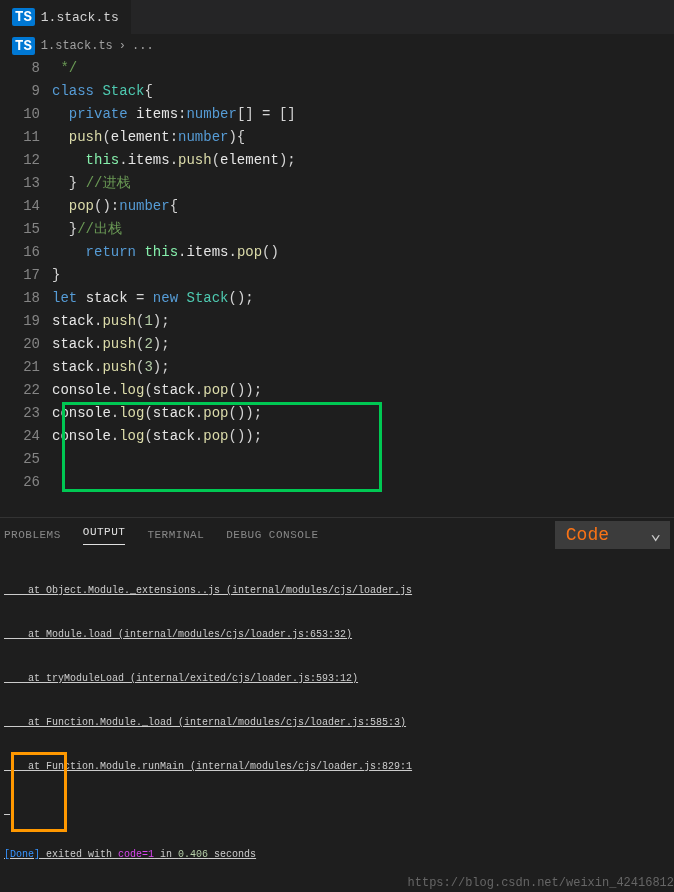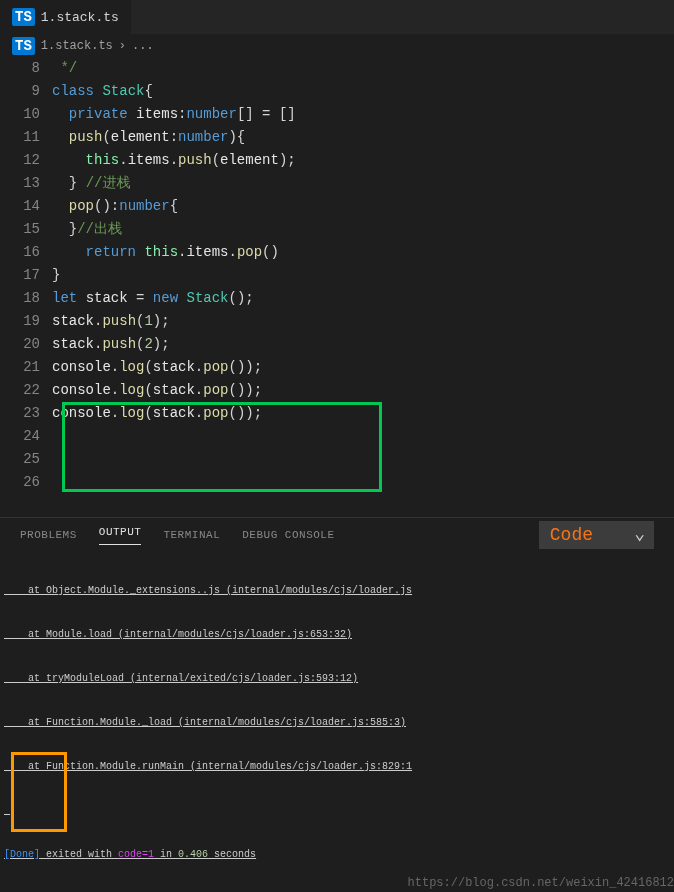--- a/index.html
+++ b/index.html
@@ -71,21 +71,21 @@
   top: 345px;
   width: 320px;
   height: 90px;
   pointer-events: none;
 }
 .panel-tabs {
   height: 35px;
   display: flex;
   align-items: center;
   border-top: 1px solid #333;
-  padding: 0 20px;
+  padding: 0 4px;
   gap: 22px;
   font-size: 11px;
 }
 .ptab { color: #888; cursor: pointer; letter-spacing: 0.5px; }
 .ptab.active { color: #e0e0e0; border-bottom: 1px solid #e0e0e0; padding-bottom: 6px; }
 .panel-select {
   margin-left: auto;
   background: #3c3c3c;
   border: 1px solid #3c3c3c;
   color: #f97316;
@@ -187,20 +187,21 @@
       <div class="code-line">  <span class="fn">push</span><span class="pun">(</span><span class="var">element</span><span class="pun">:</span><span class="kw">number</span><span class="pun">){</span></div>
       <div class="code-line">    <span class="this">this</span><span class="pun">.</span><span class="var">items</span><span class="pun">.</span><span class="fn">push</span><span class="pun">(</span><span class="var">element</span><span class="pun">);</span></div>
       <div class="code-line">  <span class="pun">} </span><span class="cmt">//进栈</span></div>
       <div class="code-line">  <span class="fn">pop</span><span class="pun">():</span><span class="kw">number</span><span class="pun">{</span></div>
       <div class="code-line">  <span class="pun">}</span><span class="cmt">//出栈</span></div>
       <div class="code-line">    <span class="kw">return</span> <span class="this">this</span><span class="pun">.</span><span class="var">items</span><span class="pun">.</span><span class="fn">pop</span><span class="pun">()</span></div>
       <div class="code-line"><span class="pun">}</span></div>
       <div class="code-line"><span class="kw">let</span> <span class="var">stack</span><span class="pun"> = </span><span class="kw">new</span> <span class="cls">Stack</span><span class="pun">();</span></div>
       <div class="code-line"><span class="var">stack</span><span class="pun">.</span><span class="fn">push</span><span class="pun">(</span><span class="num">1</span><span class="pun">);</span></div>
       <div class="code-line"><span class="var">stack</span><span class="pun">.</span><span class="fn">push</span><span class="pun">(</span><span class="num">2</span><span class="pun">);</span></div>
+      <div class="code-line"><span class="var">stack</span><span class="pun">.</span><span class="fn">push</span><span class="pun">(</span><span class="num">3</span><span class="pun">);</span></div>
       <div class="code-line"><span class="var">console</span><span class="pun">.</span><span class="fn">log</span><span class="pun">(</span><span class="var">stack</span><span class="pun">.</span><span class="fn">pop</span><span class="pun">());</span></div>
       <div class="code-line"><span class="var">console</span><span class="pun">.</span><span class="fn">log</span><span class="pun">(</span><span class="var">stack</span><span class="pun">.</span><span class="fn">pop</span><span class="pun">());</span></div>
       <div class="code-line"><span class="var">console</span><span class="pun">.</span><span class="fn">log</span><span class="pun">(</span><span class="var">stack</span><span class="pun">.</span><span class="fn">pop</span><span class="pun">());</span></div>
       <div class="code-line"></div>
       <div class="code-line"></div>
     </div>
 </div>
 
 <div class="panel-tabs">
   <span class="ptab">PROBLEMS</span>

